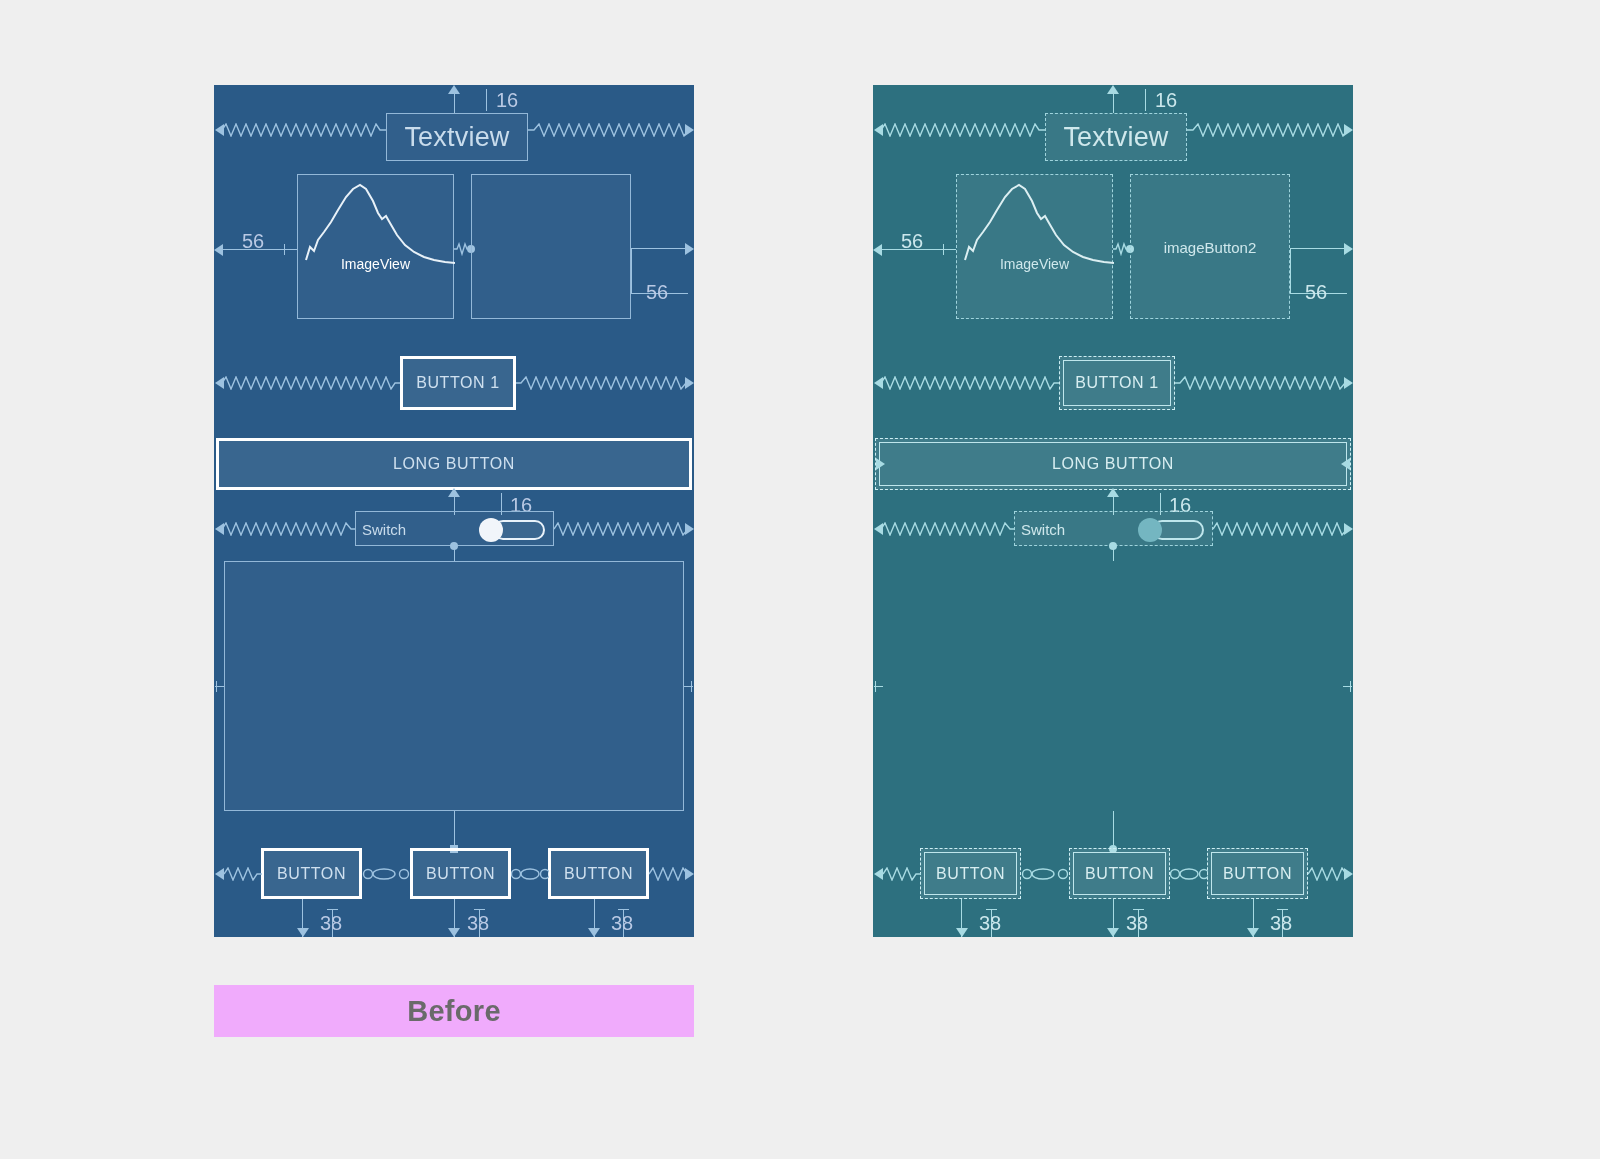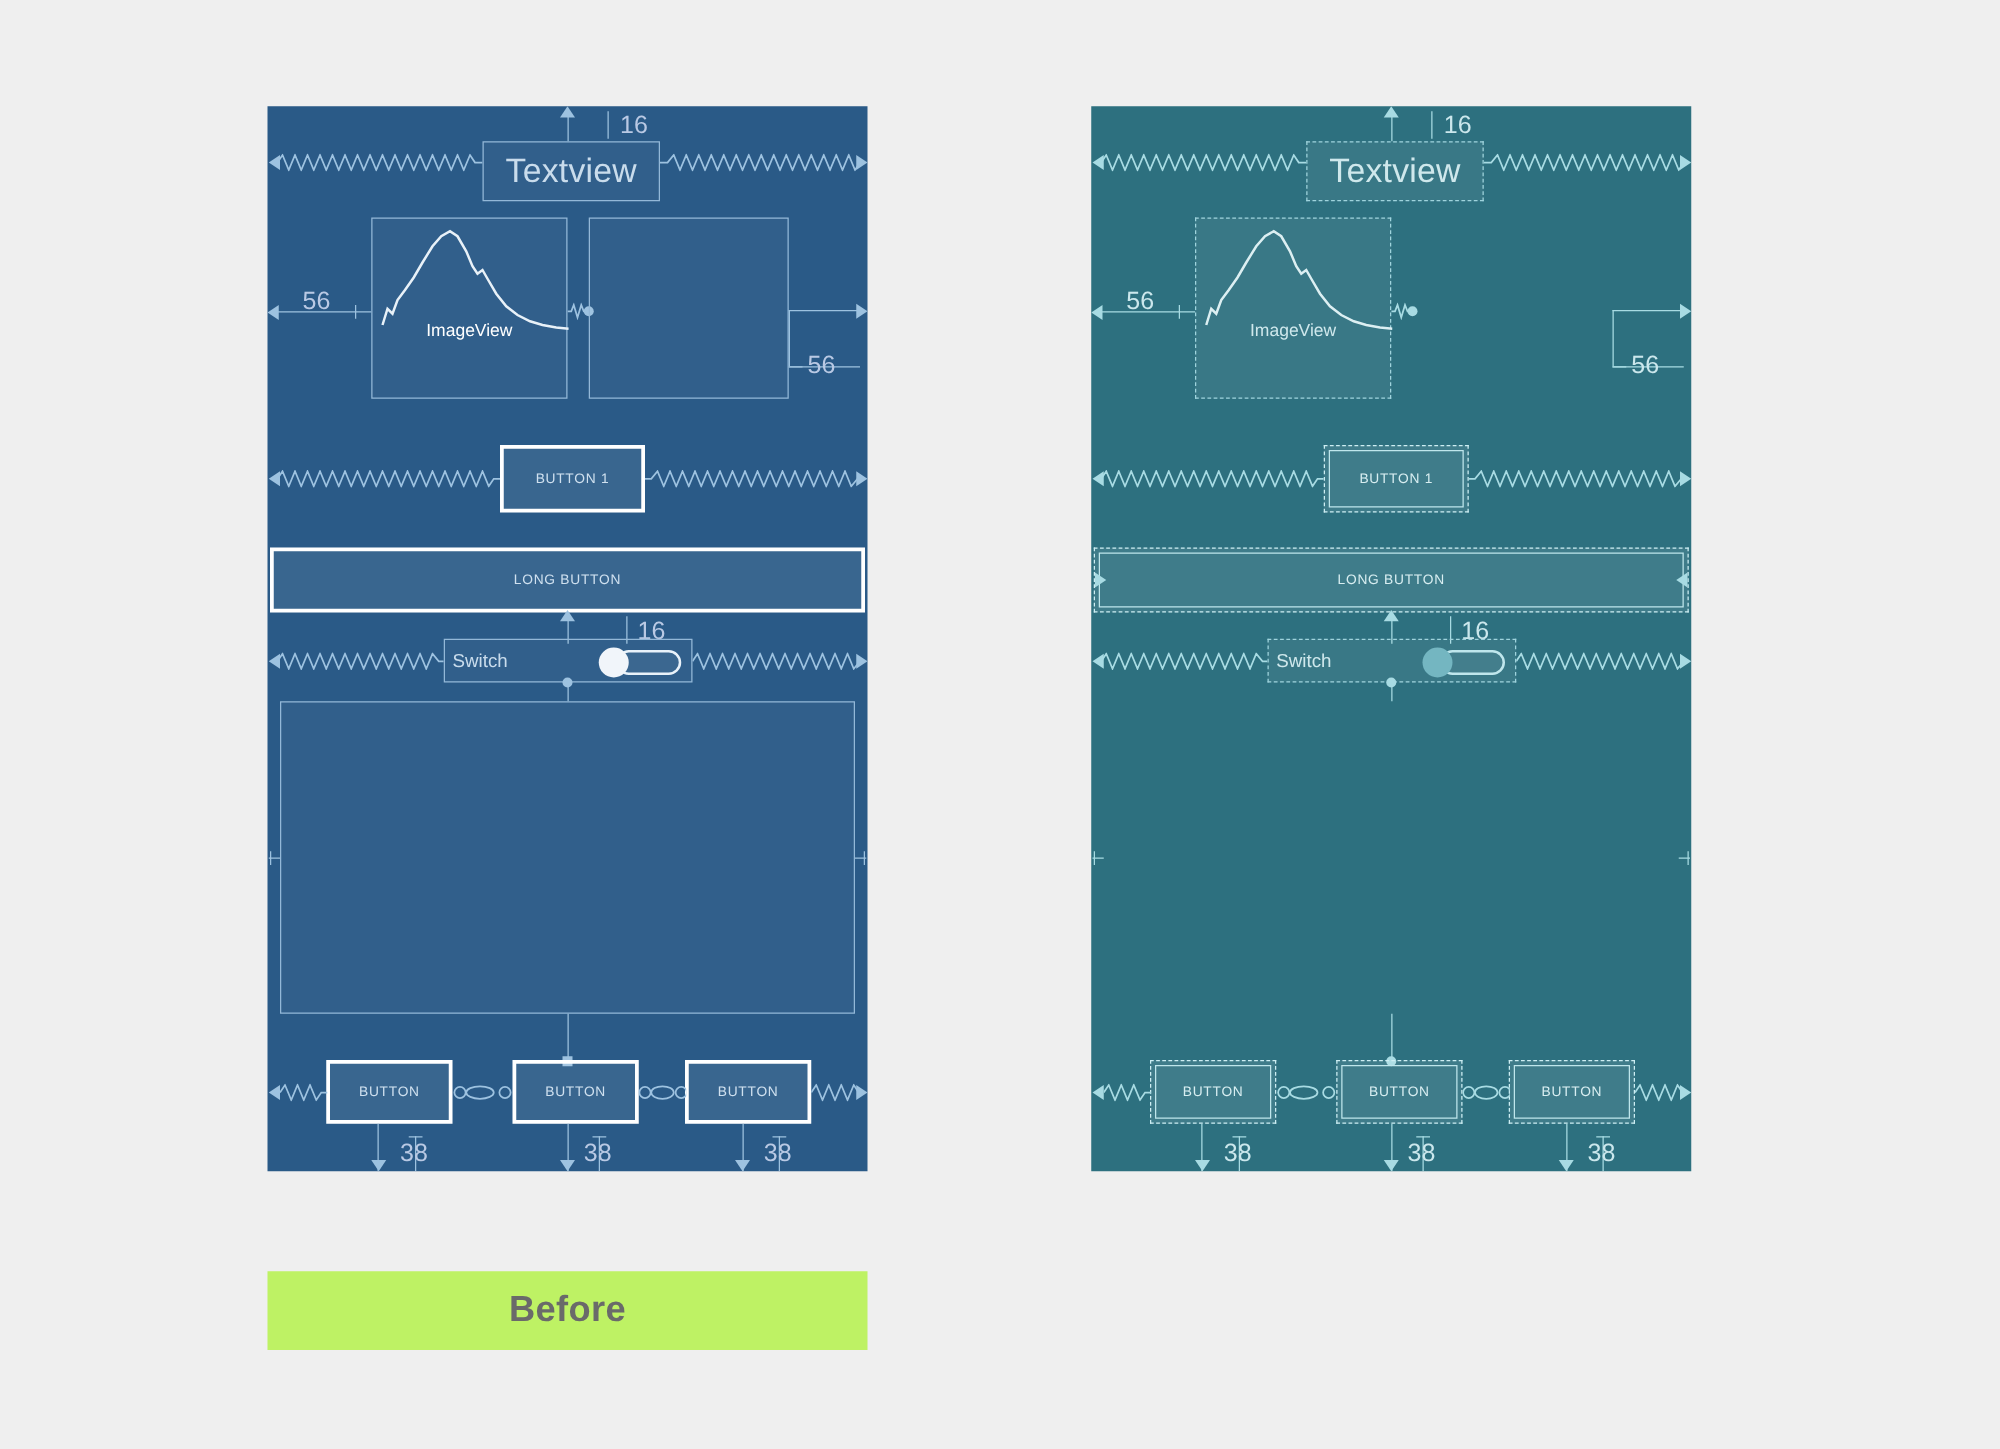--- a/index.html
+++ b/index.html
@@ -41,21 +41,21 @@
   .after .box .lbl{color:#cfe8ec;}
   .after .sel{border:1px dashed #cdeef3;background:rgba(255,255,255,0.09);}
   .after .sel .lbl{color:#d8eef1;}
   .after .selinner{position:absolute;left:3px;top:3px;right:3px;bottom:3px;
                    border:1px solid #bfe6ec;box-sizing:border-box;pointer-events:none;}
 
   
   .tv-text{font-size:27px;letter-spacing:.2px;}
   .big-text{font-size:14px;}
   .mid-text{font-size:15px;}
-  .sm-text{font-size:11px;letter-spacing:.6px;}
+  .sm-text{font-size:16px;letter-spacing:.6px;}
 
   
   .spring{position:absolute;height:14px;pointer-events:none;}
   .spring svg{display:block;width:100%;height:100%;}
 
   
   .line-h{position:absolute;height:1px;}
   .line-v{position:absolute;width:1px;}
   .before .line-h,.before .line-v{background:#9dc2e0;}
   .after  .line-h,.after  .line-v{background:#a8dbe3;}
@@ -103,23 +103,23 @@
   .before .switch-knob{width:24px;height:24px;background:#f1f5fa;}
   .after  .switch-knob{width:24px;height:24px;background:#74b6c1;}
 
   
   .curve{position:absolute;pointer-events:none;}
   .curve svg{display:block;}
 
   
   .caption{
     position:absolute;
-    height:63px;
-    background:#bef264;
-    display:flex;align-items:center;justify-content:center;margin-top:32px;
+    height:52px;
+    background:#f0abfc;
+    display:flex;align-items:center;justify-content:center;
   }
   .caption span{
     font-size:29px;font-weight:bold;color:#6a6a6a;
     letter-spacing:.3px;
   }
   .caption.before-cap{left:214px;top:985px;width:480px;}
   .caption.after-cap {left:873px;top:985px;width:480px;}
 </style>
 </head>
 <body>
@@ -334,20 +334,23 @@
     <div class="tick-v" style="left:70px;top:159px;"></div>
     <div class="dim" style="left:28px;top:145px;">56</div>
 
     <div class="spring" style="left:240px;top:157px;width:18px;">
       <svg viewBox="0 0 18 14" preserveAspectRatio="none">
           <polyline points="0,7 3,7 5,2 8,12 11,2 13,7 18,7" fill="none" stroke="#a8dbe3" stroke-width="1.4"></polyline>
         </svg>
     </div>
     <div class="dot" style="left:253px;top:160px;"></div>
 
+    <div class="box" style="left:257px;top:89px;width:160px;height:145px;">
+      <div class="lbl mid-text">imageButton2</div>
+    </div>
 
     <div class="line-h" style="left:417px;top:163px;width:57px;"></div>
     <div class="arrow arrow-r" style="left:471px;top:158px;"></div>
     <div class="line-v" style="left:417px;top:163px;height:45px;"></div>
     <div class="tick-h" style="left:417px;top:208px;"></div>
     <div class="line-h" style="left:417px;top:208px;width:57px;"></div>
     <div class="dim" style="left:432px;top:196px;">56</div>
 
     <div class="box sel" style="left:186px;top:271px;width:116px;height:54px;">
       <div class="selinner"></div>

